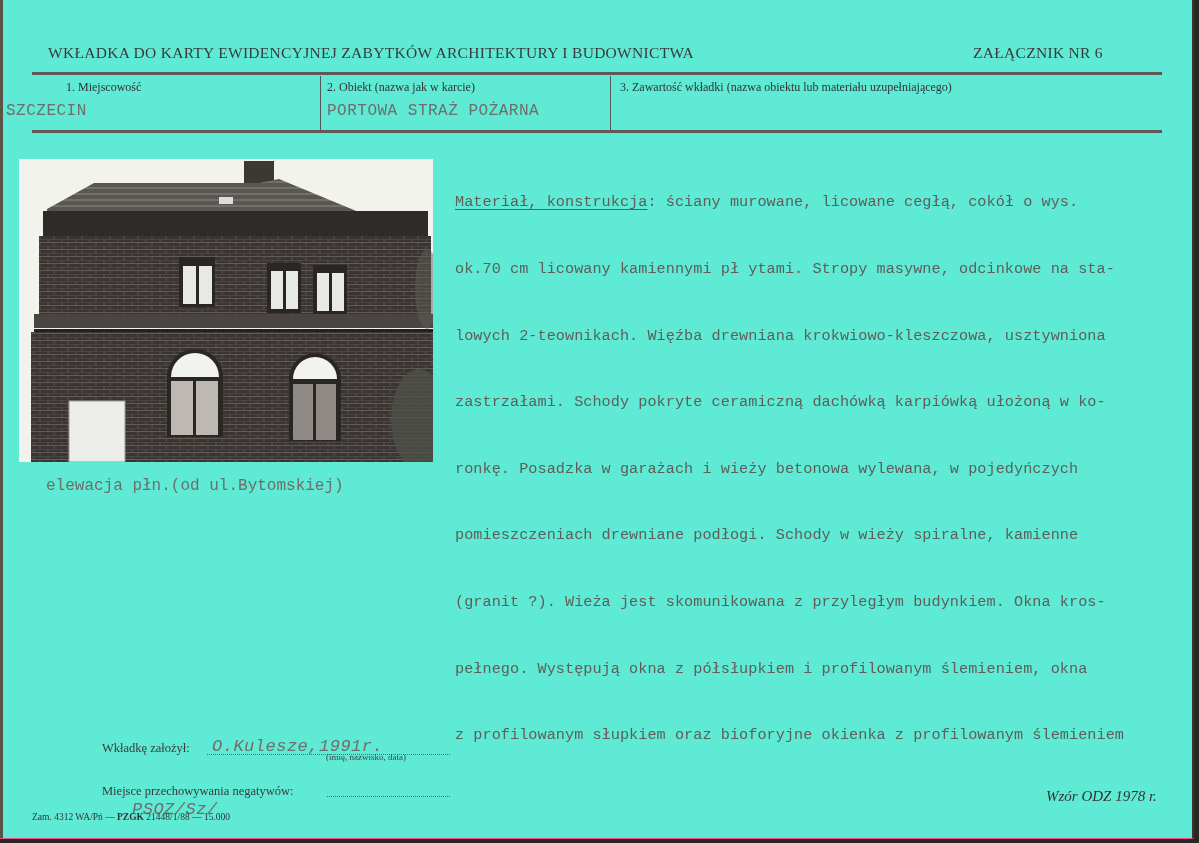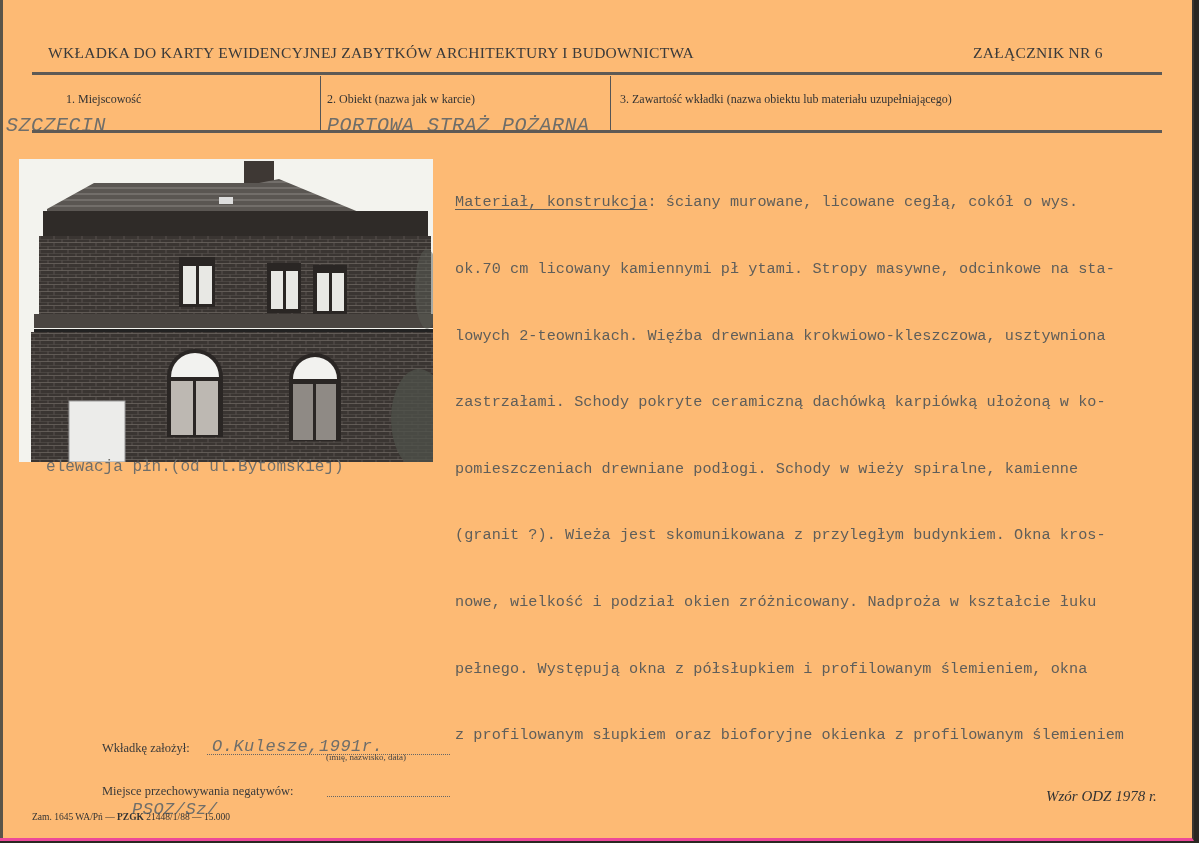--- a/index.html
+++ b/index.html
@@ -4,23 +4,23 @@
 <style>
   html, body { margin: 0; padding: 0; }
   body {
     width: 1199px; height: 843px; overflow: hidden;
     background: #2a2722;
     font-family: "Liberation Serif", serif;
   }
   .sheet {
     position: absolute; left: 0; top: 0;
     width: 1192px; height: 838px;
-    background: #fdba74;
+    background: #5eead4;
     border-right: 2px solid #3b3630;
-    border-bottom: 3px solid #ec4899;
+    border-bottom: 1px solid #ec4899;
   }
   .edge-left {
     position: absolute; left: 0; top: 0; width: 3px; height: 838px; background: #5a5448;
   }
   .header-title {
     position: absolute; left: 48px; top: 44px;
     font-size: 15.5px; letter-spacing: 0.3px; color: #3a3a3a;
   }
   .header-annex {
     position: absolute; left: 973px; top: 44px;
@@ -29,37 +29,37 @@
   .rule {
     position: absolute; left: 32px; width: 1130px; height: 3px;
     background: #5e5a55;
   }
   .rule.top { top: 72px; }
   .rule.bottom { top: 130px; }
   .vsep {
     position: absolute; top: 76px; height: 54px; width: 1px; background: #555;
   }
   .field-label {
-    position: absolute; top: 80px; font-size: 12px; color: #333; margin-top: 12px;
+    position: absolute; top: 80px; font-size: 12px; color: #333;
   }
   .typed {
     font-family: "Liberation Mono", "DejaVu Sans Mono", monospace;
     color: #6f6e6a;
   }
   .field-value {
-    position: absolute; top: 114px; font-size: 20px; letter-spacing: 0.5px; font-style: italic;
+    position: absolute; top: 102px; font-size: 16px; letter-spacing: 0.5px;
   }
   .photo {
     position: absolute; left: 19px; top: 159px; width: 414px; height: 303px;
     background: #f7f7f2;
     overflow: hidden;
   }
   .photo svg { display: block; }
   .caption {
-    position: absolute; left: 46px; top: 458px; font-size: 16px;
+    position: absolute; left: 46px; top: 477px; font-size: 16px;
   }
   .body-text {
     position: absolute; left: 455px; top: 147px; width: 730px;
     font-size: 15.2px; line-height: 22.2px; letter-spacing: 0.05px;
     white-space: pre; color: #5f5e5a;
   }
   .body-text .line { display: block; height: 22.2px; }
   .body-text u { text-decoration: underline; text-underline-offset: 3px; }
   .footer-label {
     position: absolute; font-size: 12.5px; color: #3a3a3a;
@@ -160,23 +160,23 @@
       <ellipse cx="408" cy="130" rx="12" ry="40" fill="#5a5d55" opacity="0.5"></ellipse>
     </svg>
   </div>
   <div class="caption typed">elewacja płn.(od ul.Bytomskiej)</div>
 
   <div class="body-text typed">
     <span class="line"><u>Materiał, konstrukcja</u><span>: ściany murowane, licowane cegłą, cokół o wys.</span></span>
     <span class="line">ok.70 cm licowany kamiennymi pł ytami. Stropy masywne, odcinkowe na sta-</span>
     <span class="line">lowych 2-teownikach. Więźba drewniana krokwiowo-kleszczowa, usztywniona</span>
     <span class="line">zastrzałami. Schody pokryte ceramiczną dachówką karpiówką ułożoną w ko-</span>
+    <span class="line">ronkę. Posadzka w garażach i wieży betonowa wylewana, w pojedyńczych</span>
     <span class="line">pomieszczeniach drewniane podłogi. Schody w wieży spiralne, kamienne</span>
     <span class="line">(granit ?). Wieża jest skomunikowana z przyległym budynkiem. Okna kros-</span>
-    <span class="line">nowe, wielkość i podział okien zróżnicowany. Nadproża w kształcie łuku</span>
     <span class="line">pełnego. Występują okna z półsłupkiem i profilowanym ślemieniem, okna</span>
     <span class="line">z profilowanym słupkiem oraz bioforyjne okienka z profilowanym ślemieniem</span>
     
     
     
     
     
     
     
     
@@ -194,14 +194,14 @@
   <div class="dots" style="left:207px; top:754px; width:243px"></div>
   <div class="footer-typed typed" style="left:212px; top:737px">O.Kulesze,1991r.</div>
   <div class="tiny" style="left:326px; top:752px">(imię, nazwisko, data)</div>
 
   <div class="footer-label" style="left:102px; top:784px">Miejsce przechowywania negatywów:</div>
   <div class="dots" style="left:327px; top:796px; width:123px"></div>
   <div class="footer-typed typed" style="left:132px; top:800px">PSOZ/Sz/</div>
 
   <div class="pattern">Wzór ODZ 1978 r.</div>
 
-  <div class="print-code"><span>Zam. 1645 WA/Pń — </span><b>PZGK</b><span> 21448/1/88 — 15.000</span></div>
+  <div class="print-code"><span>Zam. 4312 WA/Pń — </span><b>PZGK</b><span> 21448/1/88 — 15.000</span></div>
 </div>
 
 </body></html>

